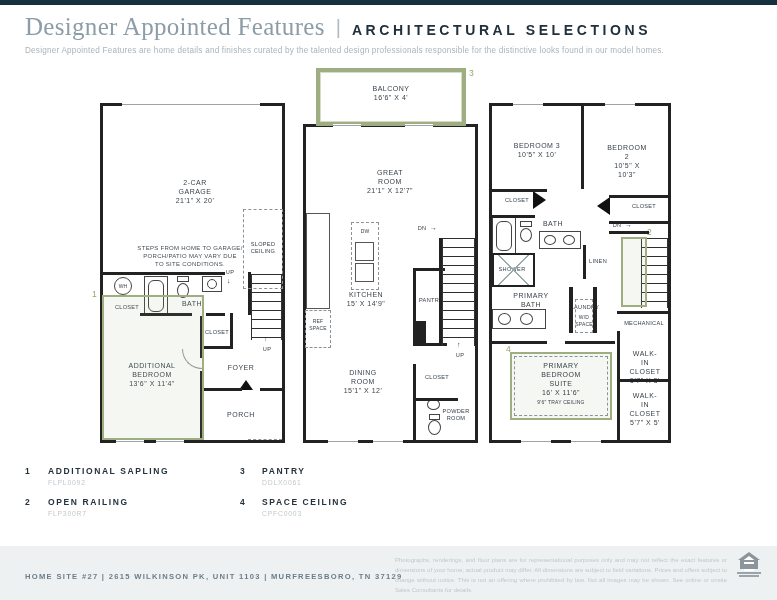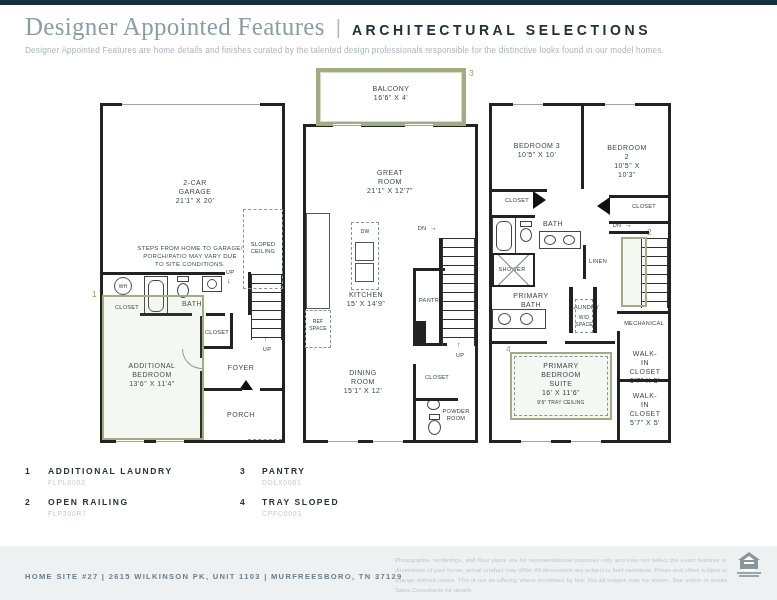--- a/index.html
+++ b/index.html
@@ -241,30 +241,30 @@
       <div class="wall" style="left: 0px; top: 238px; width: 58px; height: 3px;"></div>
       <div class="wall" style="left: 76px; top: 238px; width: 50px; height: 3px;"></div>
       <div class="wall" style="left: 128px; top: 228px; width: 3px; height: 112px;"></div>
       <div class="wall" style="left: 128px; top: 276px; width: 54px; height: 3px;"></div>
       <div class="win" style="left: 32px; top: 337px; width: 30px; height: 3px;"></div>
       <div class="win" style="left: 82px; top: 337px; width: 30px; height: 3px;"></div>
     </div>
 
   <div>
     <div class="lg-num" style="left:25px;top:466px;position:absolute">1</div>
-    <div class="lg-label" style="left:48px;top:466px;position:absolute">ADDITIONAL LAUNDRY</div>
+    <div class="lg-label" style="left:48px;top:466px;position:absolute">ADDITIONAL SAPLING</div>
     <div class="lg-code" style="left:48px;top:479px;position:absolute">FLPL0092</div>
     <div class="lg-num" style="left:25px;top:497px;position:absolute">2</div>
     <div class="lg-label" style="left:48px;top:497px;position:absolute">OPEN RAILING</div>
     <div class="lg-code" style="left:48px;top:510px;position:absolute">FLP300R7</div>
     <div class="lg-num" style="left:240px;top:466px;position:absolute">3</div>
     <div class="lg-label" style="left:262px;top:466px;position:absolute">PANTRY</div>
     <div class="lg-code" style="left:262px;top:479px;position:absolute">DDLX0061</div>
     <div class="lg-num" style="left:240px;top:497px;position:absolute">4</div>
-    <div class="lg-label" style="left:262px;top:497px;position:absolute">TRAY SLOPED</div>
+    <div class="lg-label" style="left:262px;top:497px;position:absolute">SPACE CEILING</div>
     <div class="lg-code" style="left:262px;top:510px;position:absolute">CPFC0003</div>
   </div>
 
   <div class="ft-line" style="left:25px;top:572px">HOME SITE #27   |   2615 WILKINSON PK, UNIT 1103   |   MURFREESBORO, TN 37129</div>
   <div id="disc">Photographs, renderings, and floor plans are for representational purposes only and may not reflect the exact features or dimensions of your home; actual product may differ. All dimensions are subject to field variations. Prices and offers subject to change without notice. This is not an offering where prohibited by law. Not all images may be shown. See online or onsite Sales Consultants for details.</div>
   <div id="eho">
     <div class="roof"></div>
     <div class="roof2"></div>
     <div class="body"></div>
     <div class="eq"></div>

